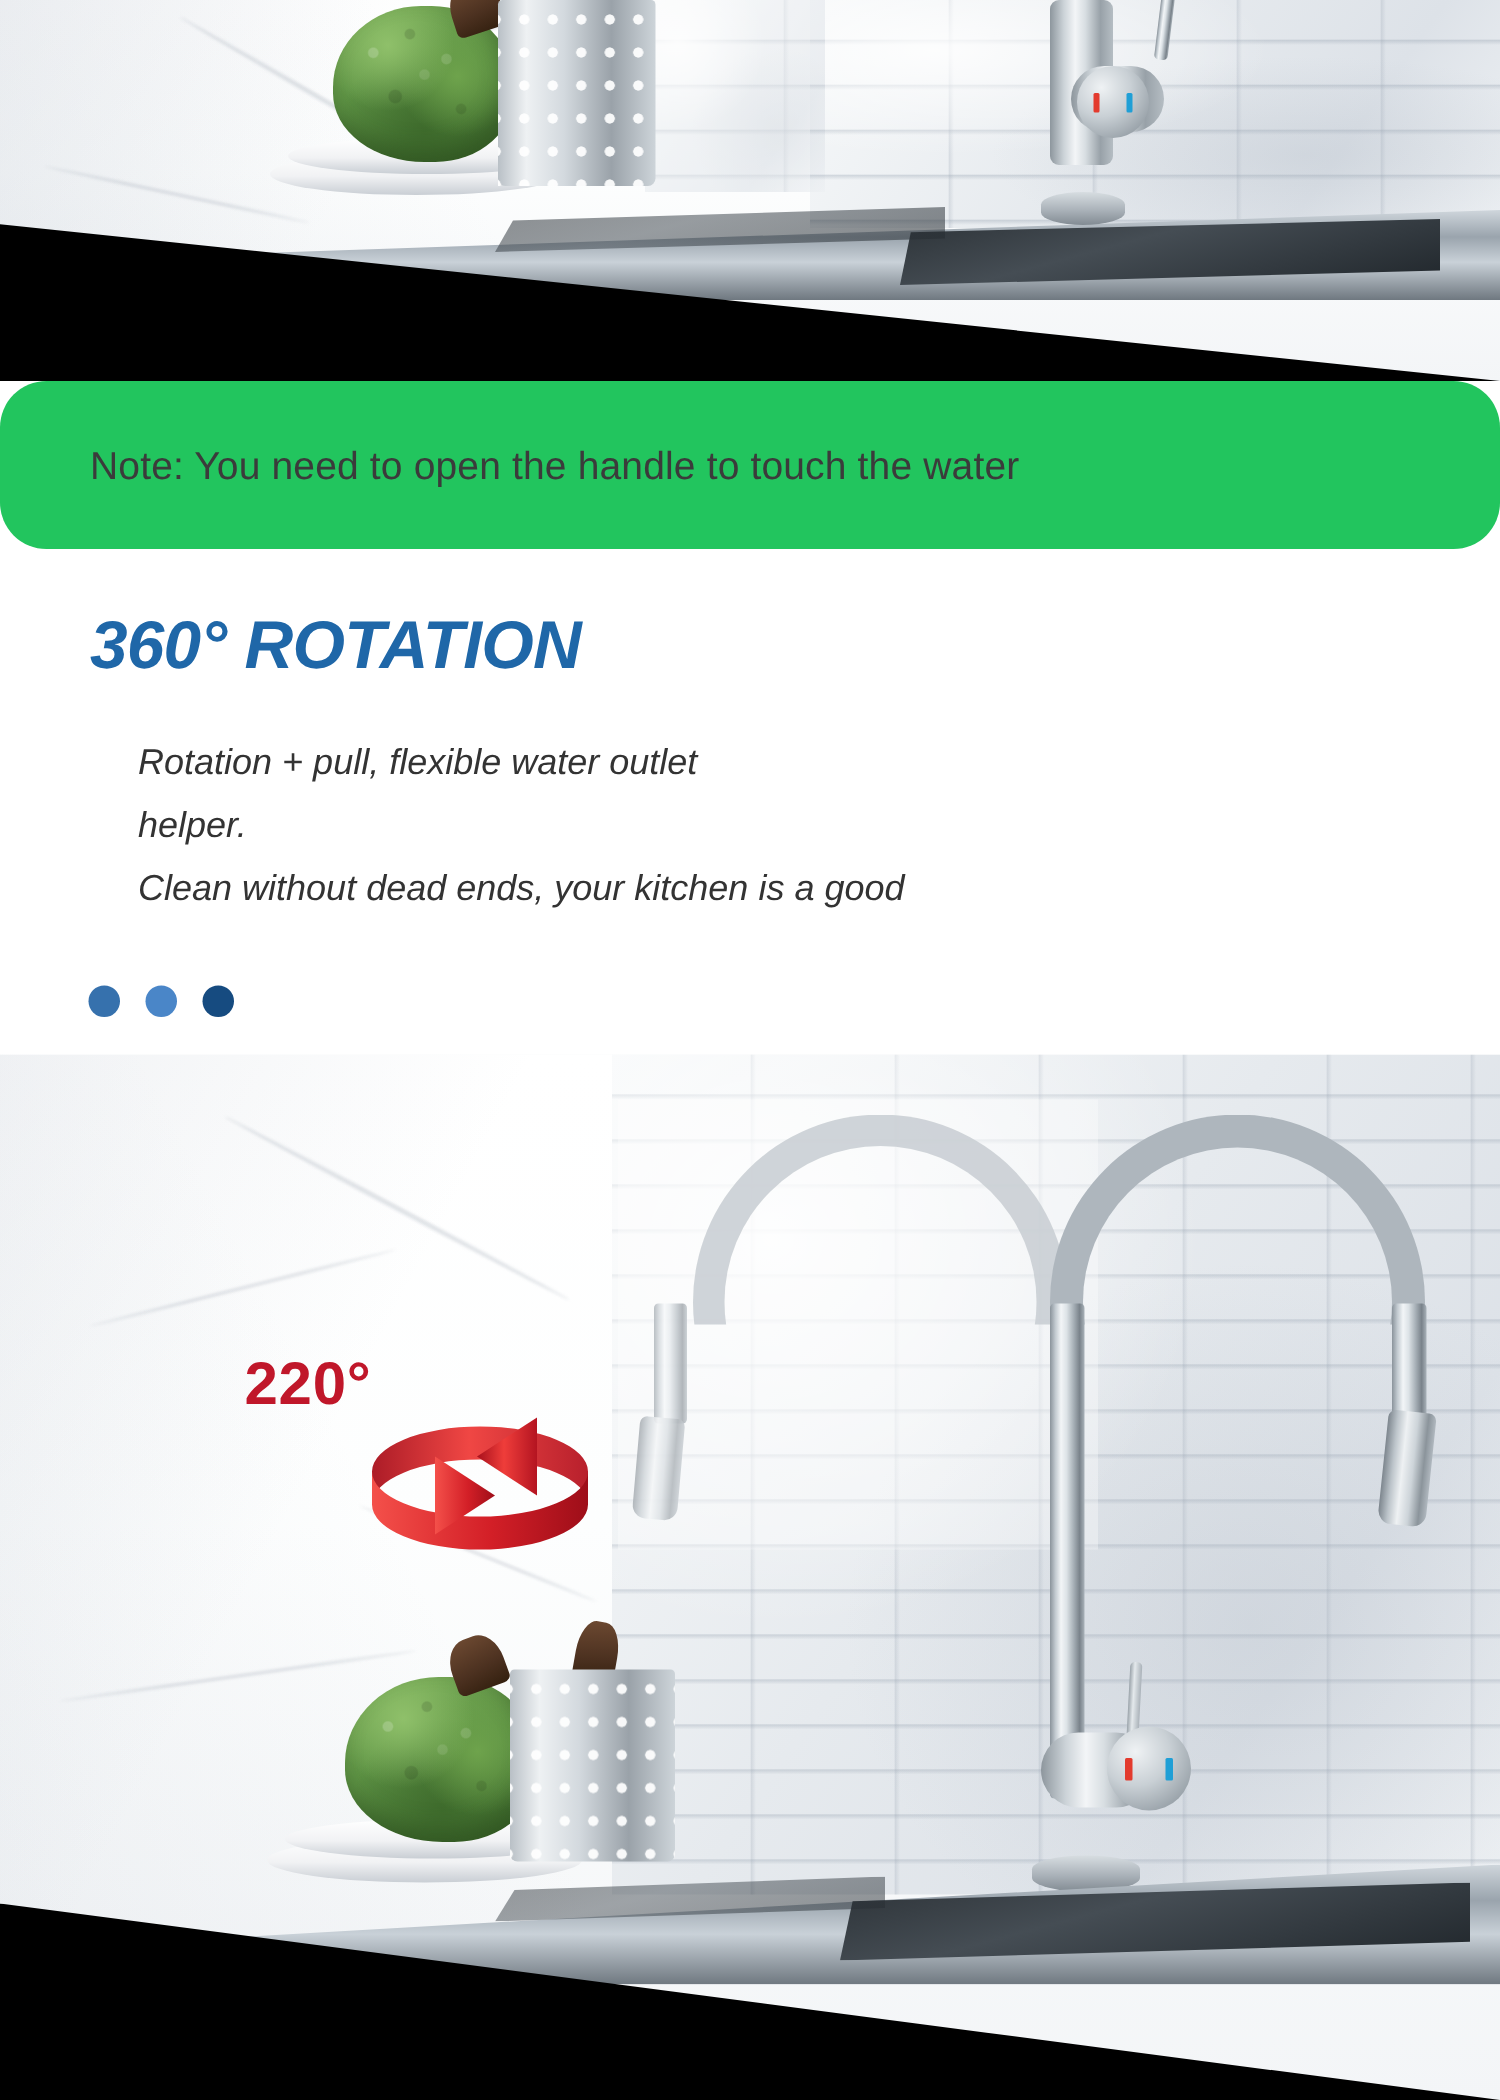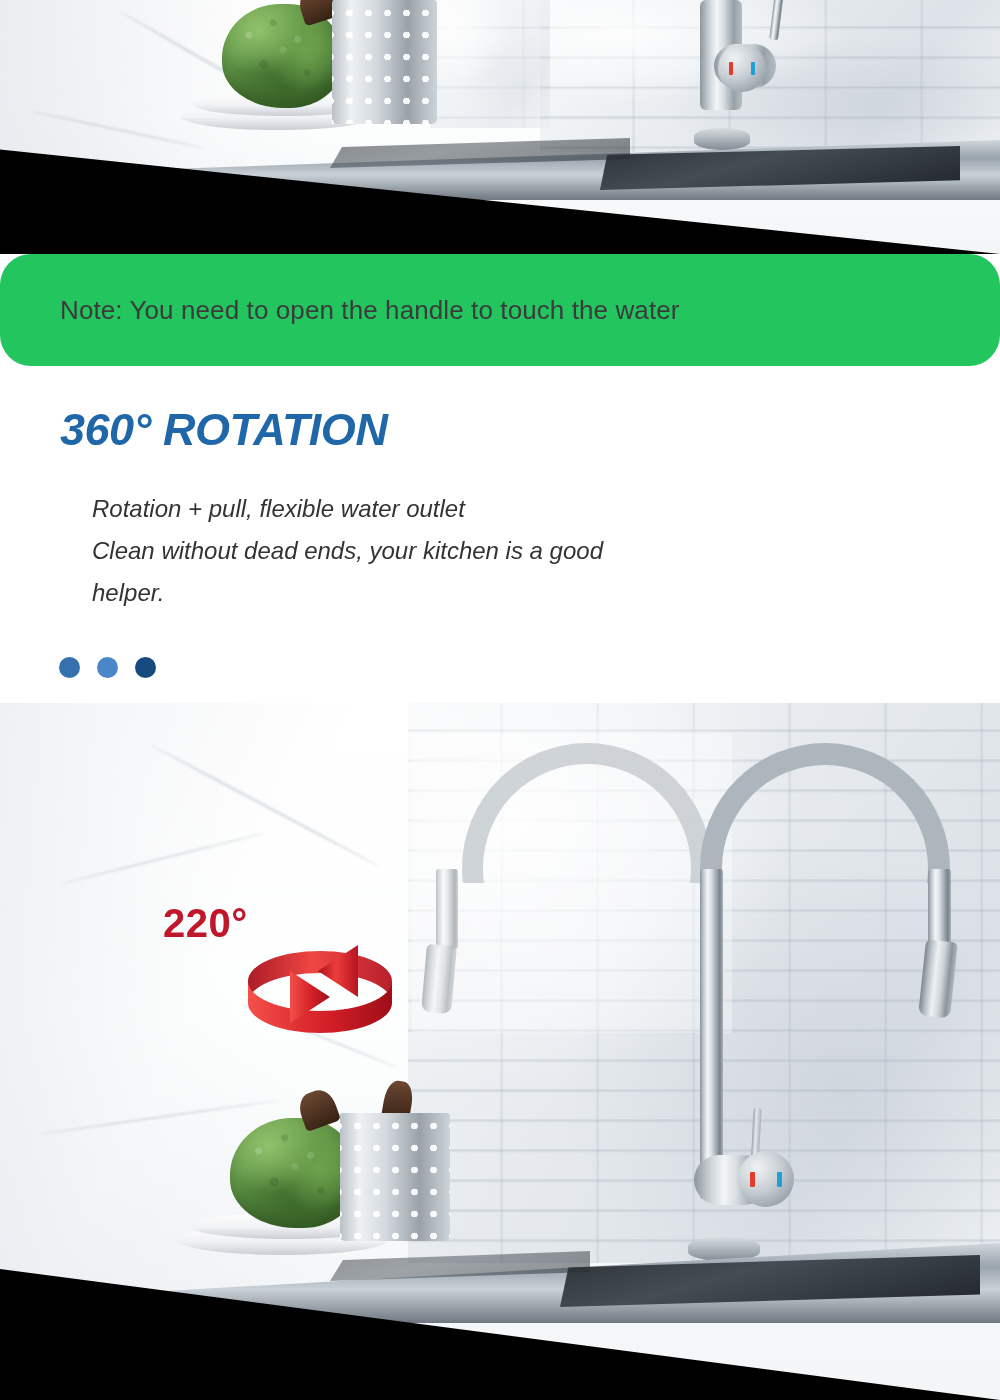--- a/index.html
+++ b/index.html
@@ -222,22 +222,22 @@
   </div>
 
   <div class="note-band" style="background: #22c55e; border-radius: 31px;">
     <div class="note-text" style="color: rgb(59, 59, 59);">Note: You need to open the handle to touch the water</div>
   </div>
 
   <div class="text-block">
     <div class="headline" style="color: rgb(31, 103, 168);">360° ROTATION</div>
     <div class="subcopy" style="color: rgb(51, 51, 51);">
       <span>Rotation + pull, flexible water outlet</span>
+      <span>helper.</span>
       <span>Clean without dead ends, your kitchen is a good</span>
-      <span>helper.</span>
     </div>
   </div>
 
   <div class="dots">
     <div class="dot" style="background: rgb(54, 113, 173);"></div>
     <div class="dot" style="background: rgb(74, 134, 200);"></div>
     <div class="dot" style="background: rgb(22, 75, 128);"></div>
   </div>
 
   <div class="photo-bottom">

